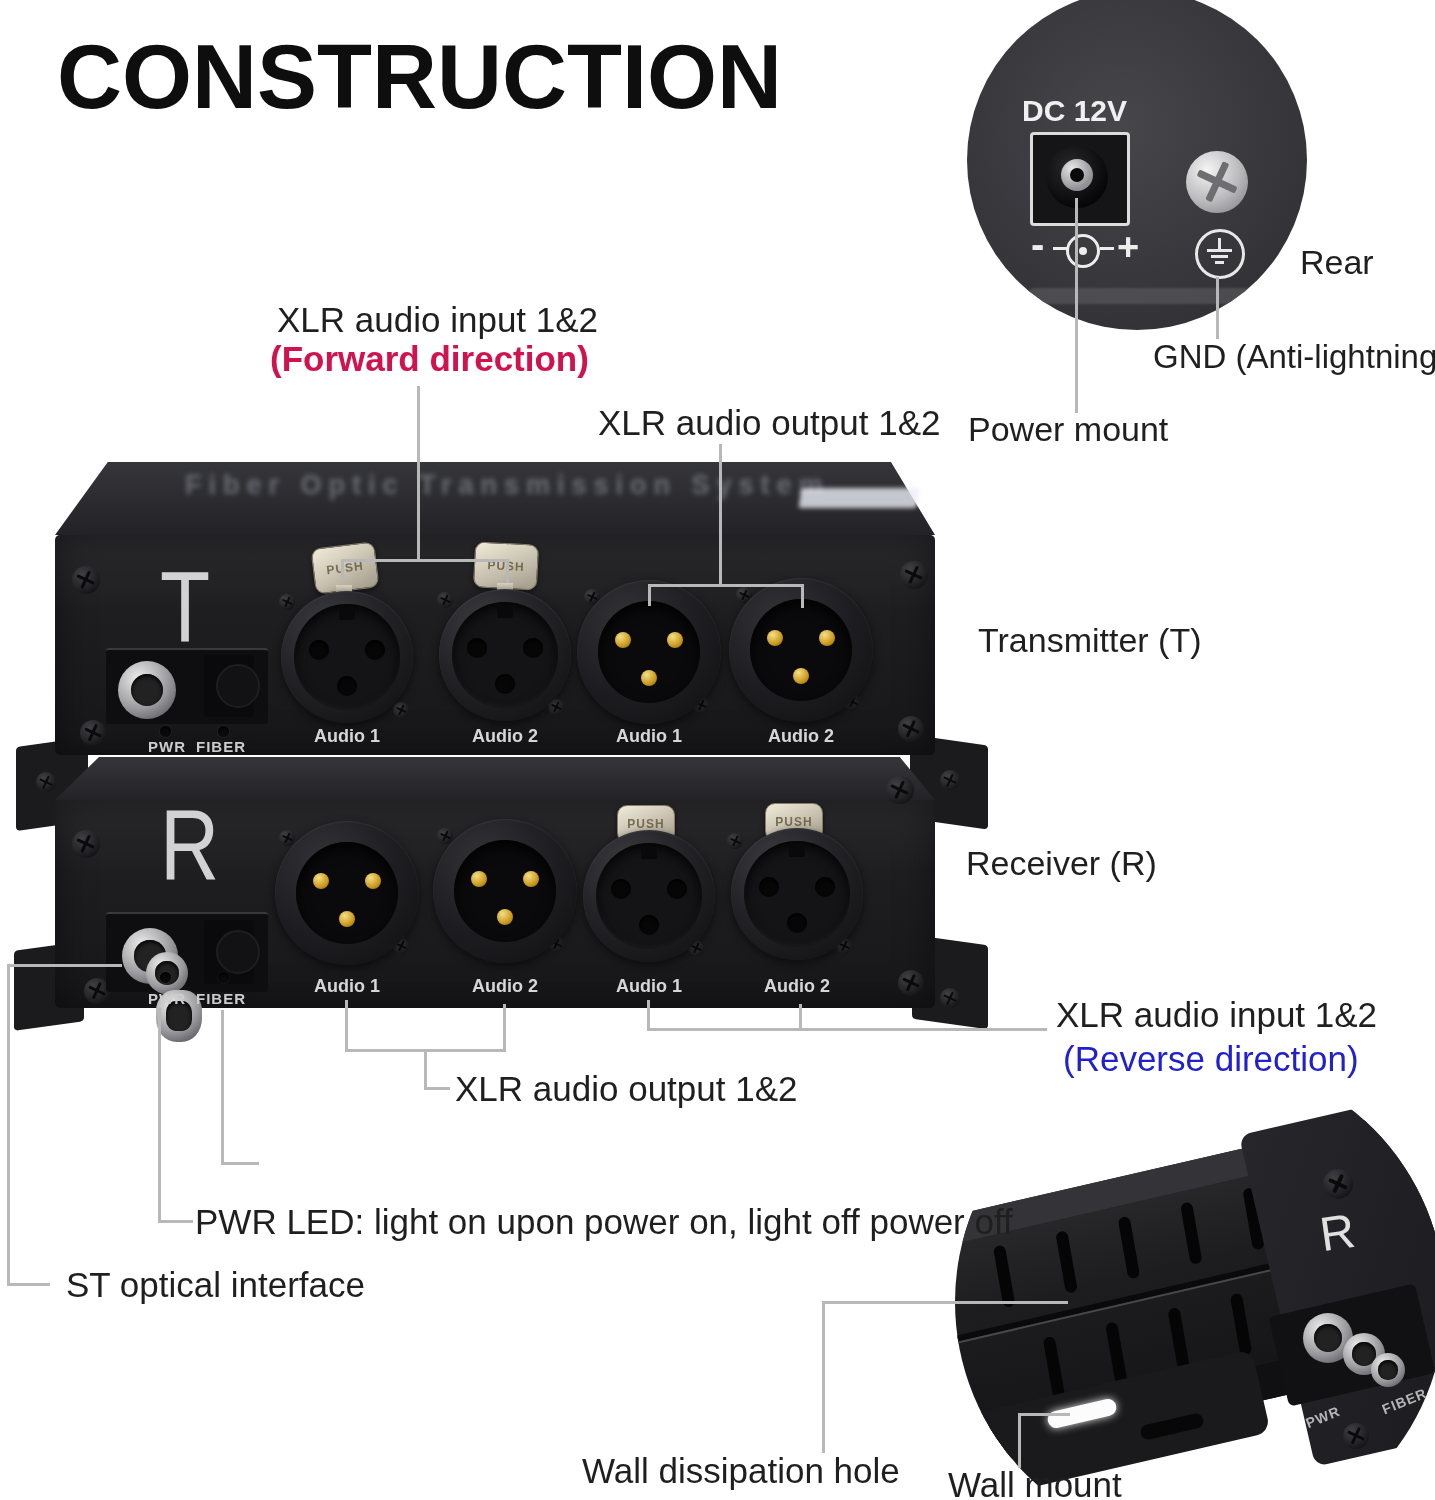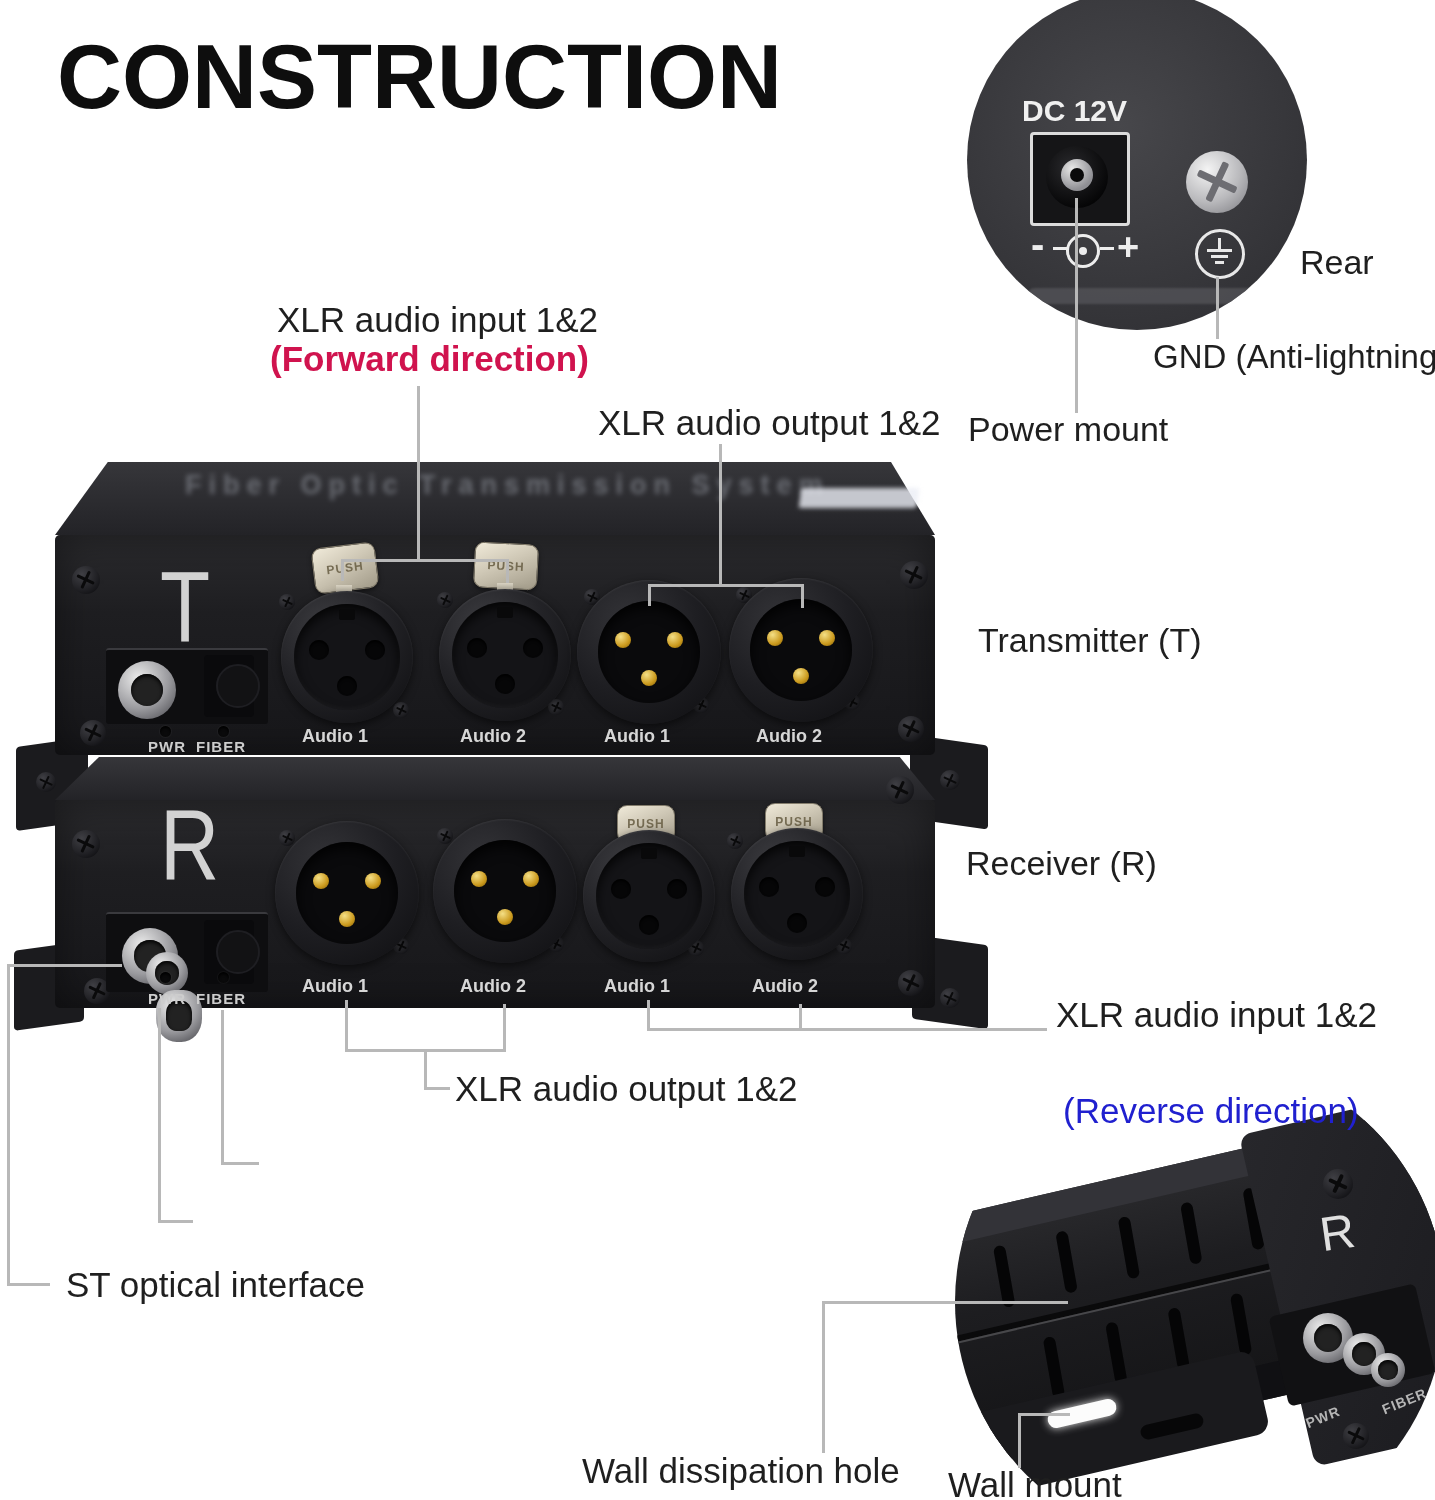--- a/index.html
+++ b/index.html
@@ -20,21 +20,21 @@
   .screw{position:absolute;border-radius:50%;
          background:radial-gradient(circle at 35% 30%,#3f3f44,#222226 55%,#0d0d10 90%);}
   .screw::before,.screw::after{content:"";position:absolute;left:16%;top:44%;width:68%;height:12%;
          background:#0a0a0b;border-radius:2px;}
   .screw::before{transform:rotate(25deg);} .screw::after{transform:rotate(115deg);}
   .screw.silver{background:radial-gradient(circle at 35% 30%,#f4f4f4,#b9b9bc 55%,#87878c 90%);}
   .screw.silver::before,.screw.silver::after{background:#6d6d72;}
   .led{position:absolute;width:11px;height:11px;border-radius:50%;background:#0a0a0b;
        box-shadow:inset 0 2px 3px #000,0 0 2px rgba(255,255,255,.15);}
   .plbl{position:absolute;color:#cdcdcd;font-weight:bold;font-size:15px;letter-spacing:1px;white-space:nowrap;}
-  .audio-lbl{position:absolute;width:90px;color:#d6d6d6;font-weight:bold;font-size:18px;white-space:nowrap;}
+  .audio-lbl{position:absolute;width:90px;text-align:center;color:#d6d6d6;font-weight:bold;font-size:18px;white-space:nowrap;}
   
   .xlrf{position:absolute;width:132px;height:132px;border-radius:50%;
         background:radial-gradient(circle at 35% 28%,#3d3d41 0%,#232327 45%,#161619 78%);
         box-shadow:0 3px 8px rgba(0,0,0,.55),inset 0 1px 2px rgba(255,255,255,.08);}
   .xlrf-in{position:absolute;left:13px;top:13px;width:106px;height:106px;border-radius:50%;background:#141417;
         box-shadow:inset 0 5px 12px rgba(0,0,0,.85),inset 0 -2px 4px rgba(255,255,255,.05);}
   .hole{position:absolute;width:20px;height:20px;border-radius:50%;background:#060607;box-shadow:inset 0 2px 3px #000;}
   .latch{position:absolute;left:45px;top:5px;width:16px;height:11px;background:#09090a;border-radius:2px;}
   
   .xlrm{position:absolute;width:144px;height:144px;border-radius:50%;
@@ -348,22 +348,23 @@
     <div class="line" style="left:1075px;top:198px;width:3px;height:215px;"></div>
     <div class="line" style="left:1216px;top:277px;width:3px;height:62px;"></div>
   </div>
 
   <div class="lbl" style="left:277px;top:301px;">XLR audio input 1&amp;2</div>
   <div class="lbl" style="left:270px;top:340px;color:#d0134e;font-weight:bold;">(Forward direction)</div>
   <div class="lbl" style="left:598px;top:404px;">XLR audio output 1&amp;2</div>
   <div class="lbl" style="left:978px;top:622px;font-size:34px;">Transmitter (T)</div>
   <div class="lbl" style="left:966px;top:845px;font-size:34px;">Receiver (R)</div>
   <div class="lbl" style="left:1056px;top:996px;">XLR audio input 1&amp;2</div>
-  <div class="lbl" style="left:1063px;top:1092px;color:#2020cf;">(Reverse direction)</div>
+  <div class="lbl" style="left:1063px;top:1040px;color:#2020cf;">(Reverse direction)</div>
   <div class="lbl" style="left:455px;top:1070px;">XLR audio output 1&amp;2</div>
+  <div class="lbl" style="left:195px;top:1203px;">PWR LED: light on upon power on, light off power off</div>
   <div class="lbl" style="left:66px;top:1266px;">ST optical interface</div>
   <div class="lbl" style="left:582px;top:1452px;">Wall dissipation hole</div>
   <div class="lbl" style="left:948px;top:1466px;">Wall mount</div>
   <div class="lbl" style="left:1300px;top:244px;font-size:34px;">Rear</div>
   <div class="lbl" style="left:1153px;top:339px;font-size:33px;">GND (Anti-lightning)</div>
   <div class="lbl" style="left:968px;top:411px;font-size:34px;">Power mount</div>
 
 </div>
 
 </body></html>

